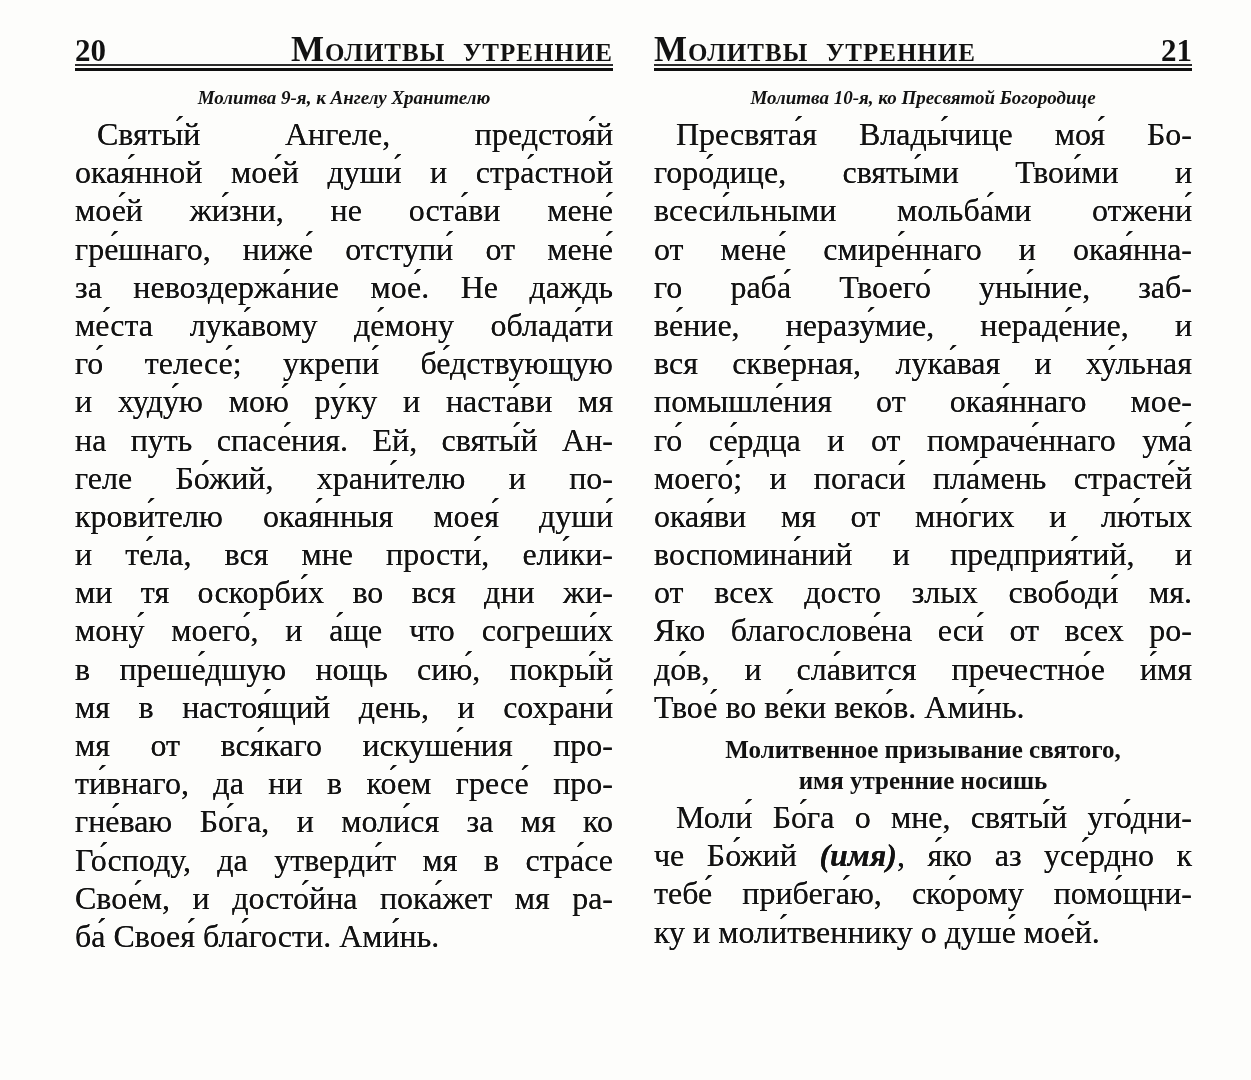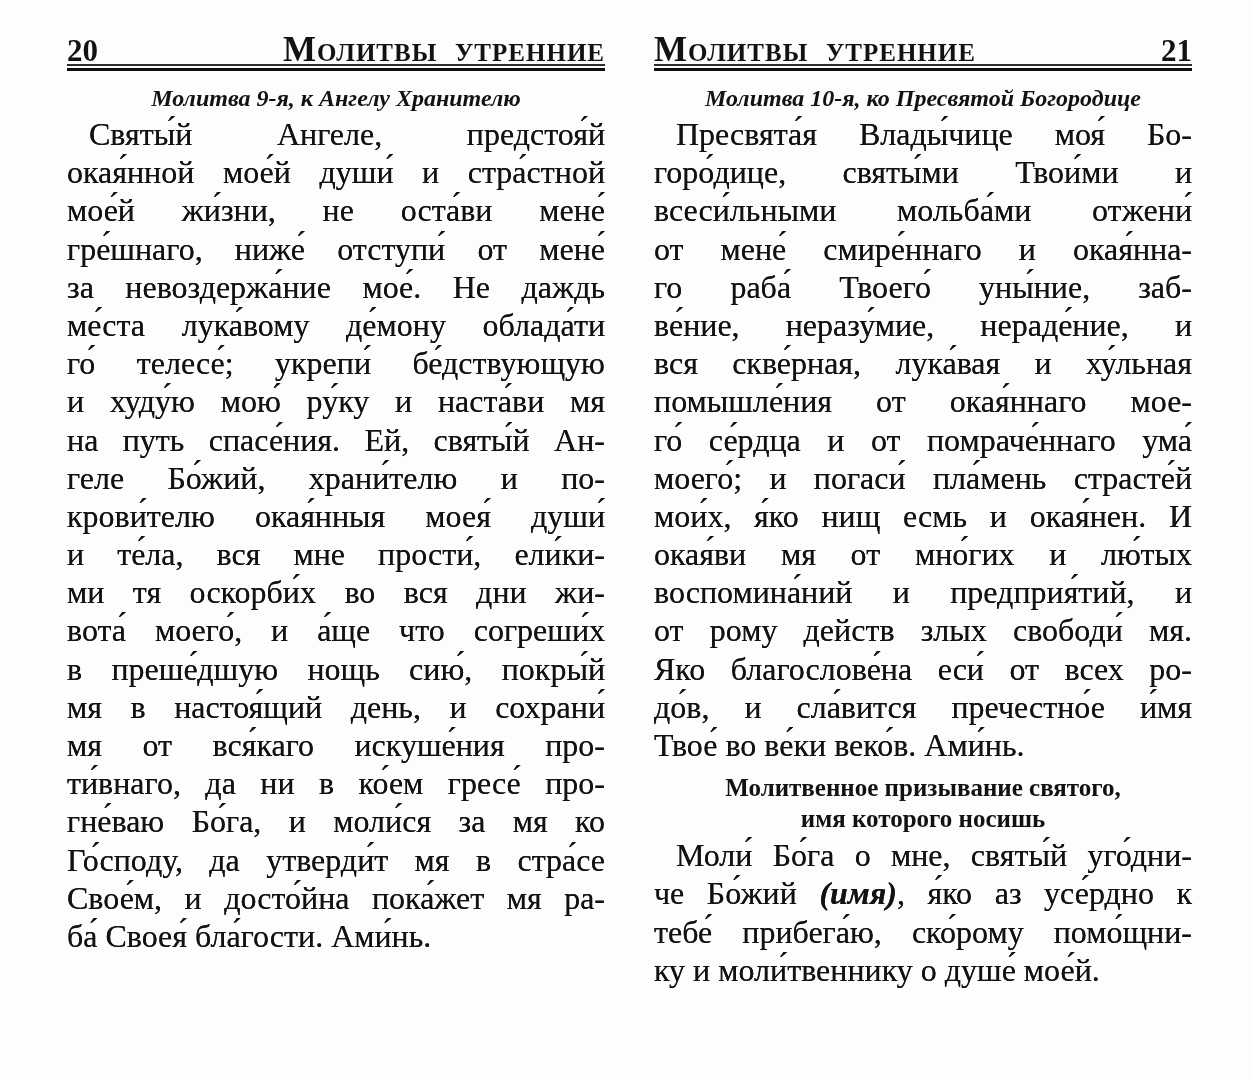--- a/index.html
+++ b/index.html
@@ -3,37 +3,37 @@
 <meta charset="utf-8">
 <style>
   html,body{margin:0;padding:0;}
   body{
     width:1251px;height:1080px;position:relative;overflow:hidden;
     background:#fdfdfb;
     font-family:"Liberation Serif","DejaVu Serif",serif;
     color:#121212;
   }
   .page{position:absolute;top:30px;width:538px;}
-  .page-left{left:67px;}
+  .page-left{left:75px;}
   .page-right{left:654px;}
 
   .running{display:flex;align-items:baseline;justify-content:space-between;height:32px;}
   .running .head{
     font-variant:small-caps;font-weight:700;font-size:35px;
     letter-spacing:1px;word-spacing:8px;white-space:nowrap;
   }
   .running .pagenum{font-weight:700;font-size:31px;}
 
   .rule{margin-top:2px;}
   .rule .r1{display:block;height:2px;background:#2c2c2c;}
   .rule .r2{display:block;height:3px;background:#101010;margin-top:2px;}
 
   .title{
     margin:10px 0 0;font-weight:600;font-style:italic;
-    font-size:24px;line-height:34px;text-align:center;white-space:nowrap;
+    font-size:19px;line-height:34px;text-align:center;white-space:nowrap;
   }
 
   .body{margin-top:0;font-size:32px;text-shadow:0 0 .5px rgba(0,0,0,.85);}
   .line{
     line-height:38.2px;height:38.2px;overflow:visible;white-space:nowrap;
     text-align:justify;text-align-last:justify;
   }
   .line.end{text-align-last:left;white-space:normal;}
   .line.indent{text-indent:22px;}
 
@@ -67,21 +67,21 @@
       <div class="line">гре́шнаго, ниже́ отступи́ от мене́</div>
       <div class="line">за невоздержа́ние мое́. Не даждь</div>
       <div class="line">ме́ста лука́вому де́мону облада́ти</div>
       <div class="line">го́ телесе́; укрепи́ бе́дствующую</div>
       <div class="line">и худу́ю мою́ ру́ку и наста́ви мя</div>
       <div class="line">на путь спасе́ния. Ей, святы́й Ан-</div>
       <div class="line">геле Бо́жий, храни́телю и по-</div>
       <div class="line">крови́телю окая́нныя моея́ души́</div>
       <div class="line">и те́ла, вся мне прости́, ели́ки-</div>
       <div class="line">ми тя оскорби́х во вся дни жи-</div>
-      <div class="line">вота́ моего́, и а́ще что согреши́х</div>
+      <div class="line">мону́ моего́, и а́ще что согреши́х</div>
       <div class="line">в преше́дшую нощь сию́, покры́й</div>
       <div class="line">мя в настоя́щий день, и сохрани́</div>
       <div class="line">мя от вся́каго искуше́ния про-</div>
       <div class="line">ти́внаго, да ни в ко́ем гресе́ про-</div>
       <div class="line">гне́ваю Бо́га, и моли́ся за мя ко</div>
       <div class="line">Го́споду, да утверди́т мя в стра́се</div>
       <div class="line">Свое́м, и досто́йна пока́жет мя ра-</div>
       <div class="line end">ба́ Своея́ бла́гости. Ами́нь.</div>
     </div>
   </section>
@@ -100,32 +100,31 @@
       <div class="line indent">Пресвята́я Влады́чице моя́ Бо-</div>
       <div class="line">горо́дице, святы́ми Твои́ми и</div>
       <div class="line">всеси́льными мольба́ми отжени́</div>
       <div class="line">от мене́ смире́ннаго и окая́нна-</div>
       <div class="line">го раба́ Твоего́ уны́ние, заб-</div>
       <div class="line">ве́ние, неразу́мие, нераде́ние, и</div>
       <div class="line">вся скве́рная, лука́вая и ху́льная</div>
       <div class="line">помышле́ния от окая́ннаго мое-</div>
       <div class="line">го́ се́рдца и от помраче́ннаго ума́</div>
       <div class="line">моего́; и погаси́ пла́мень страсте́й</div>
-      <div class="line">мои́х, я́ко нищ есмь и окая́нен. И</div>
       <div class="line">окая́ви мя от мно́гих и лю́тых</div>
       <div class="line">воспомина́ний и предприя́тий, и</div>
-      <div class="line">от рому действ злых свободи́ мя.</div>
+      <div class="line">от всех досто злых свободи́ мя.</div>
       <div class="line">Яко благослове́на еси́ от всех ро-</div>
       <div class="line">до́в, и сла́вится пречестно́е и́мя</div>
       <div class="line end">Твое́ во ве́ки веко́в. Ами́нь.</div>
     </div>
 
     <h3 class="subtitle">
         <span class="s-line">Молитвенное призывание святого,</span>
-        <span class="s-line">имя которого носишь</span>
+        <span class="s-line">имя утренние носишь</span>
       </h3>
 
     <div class="body">
       <div class="line indent">Моли́ Бо́га о мне, святы́й уго́дни-</div>
       <div class="line"><span>че Бо́жий </span><span class="name-note">(имя)</span><span>, я́ко аз усе́рдно к</span></div>
       <div class="line">тебе́ прибега́ю, ско́рому помо́щни-</div>
       <div class="line end">ку и моли́твеннику о душе́ мое́й.</div>
     </div>
   </section>
 

